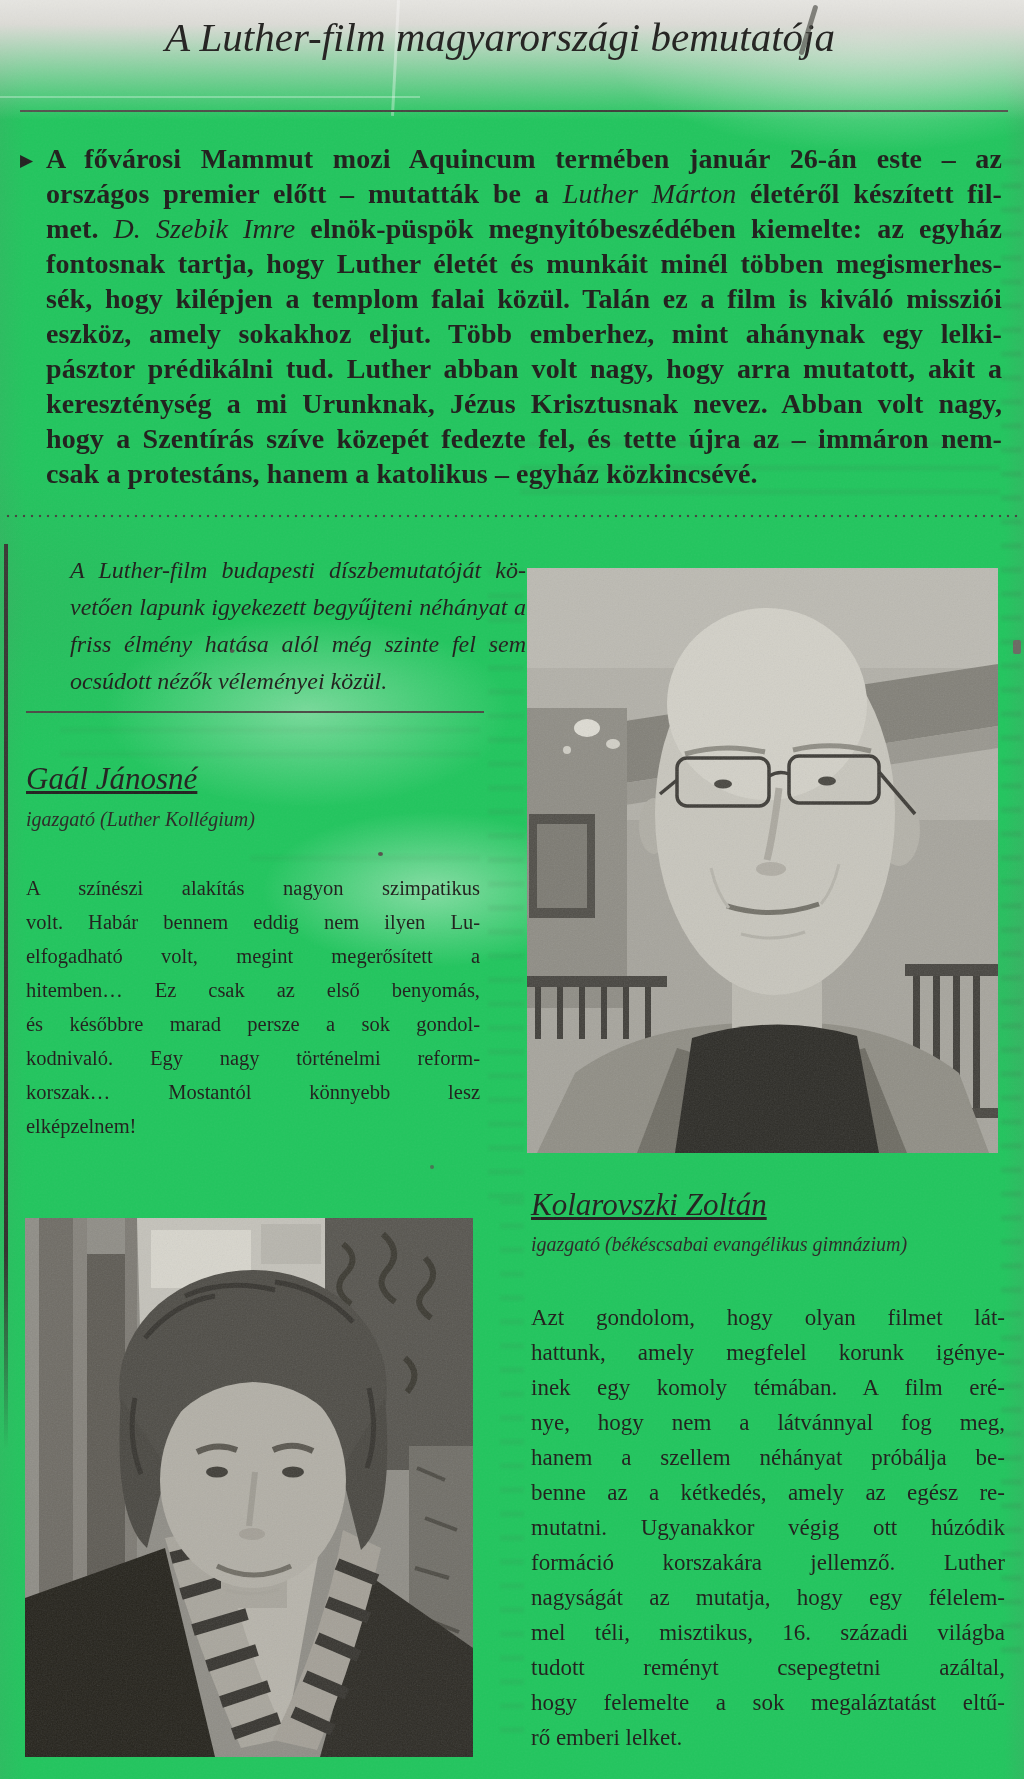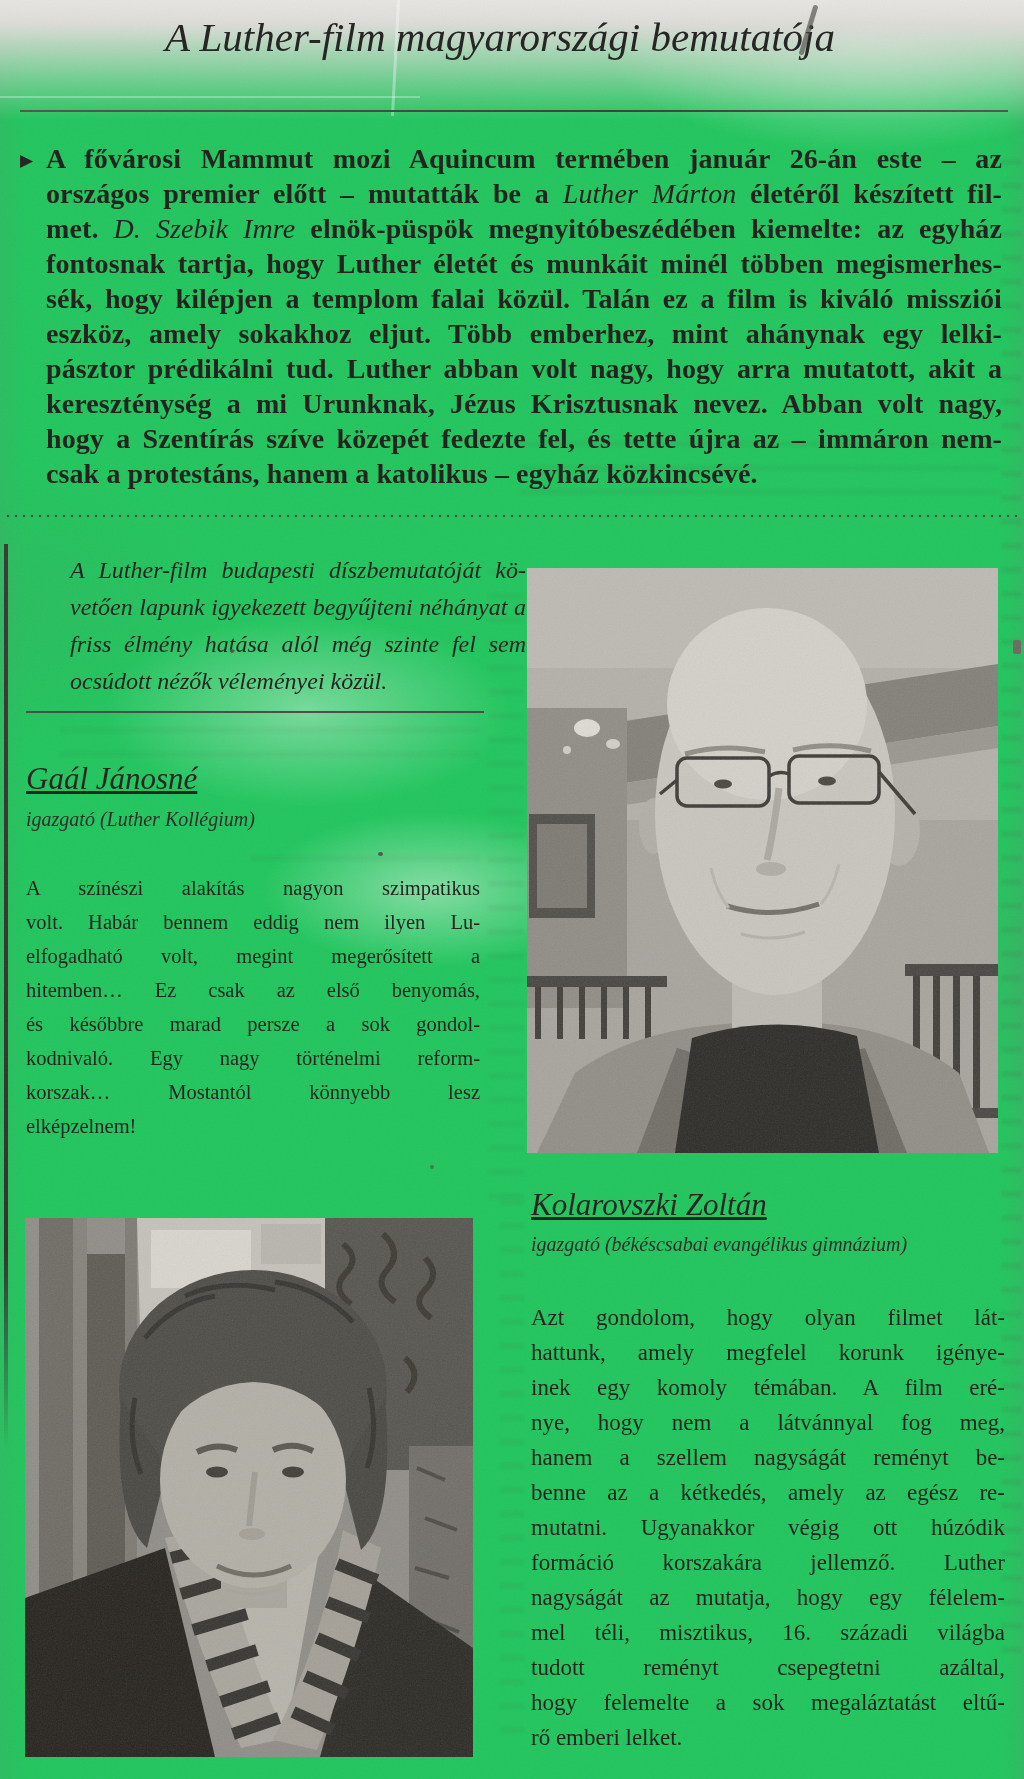--- a/index.html
+++ b/index.html
@@ -193,21 +193,21 @@
     </svg>
   </figure>
 
   <h2 class="who n2">Kolarovszki Zoltán</h2>
   <div class="role r2">igazgató (békéscsabai evangélikus gimnázium)</div>
   <div class="quote q2">
       <div class="ln">Azt gondolom, hogy olyan filmet lát-</div>
       <div class="ln">hattunk, amely megfelel korunk igénye-</div>
       <div class="ln">inek egy komoly témában. A film eré-</div>
       <div class="ln">nye, hogy nem a látvánnyal fog meg,</div>
-      <div class="ln">hanem a szellem nagyságát reményt be-</div>
+      <div class="ln">hanem a szellem néhányat próbálja be-</div>
       <div class="ln">benne az a kétkedés, amely az egész re-</div>
       <div class="ln">mutatni. Ugyanakkor végig ott húzódik</div>
       <div class="ln">formáció korszakára jellemző. Luther</div>
       <div class="ln">nagyságát az mutatja, hogy egy félelem-</div>
       <div class="ln">mel téli, misztikus, 16. századi világba</div>
       <div class="ln">tudott reményt csepegtetni azáltal,</div>
       <div class="ln">hogy felemelte a sok megaláztatást eltű-</div>
       <div class="ln last">rő emberi lelket.</div>
     </div>
 

